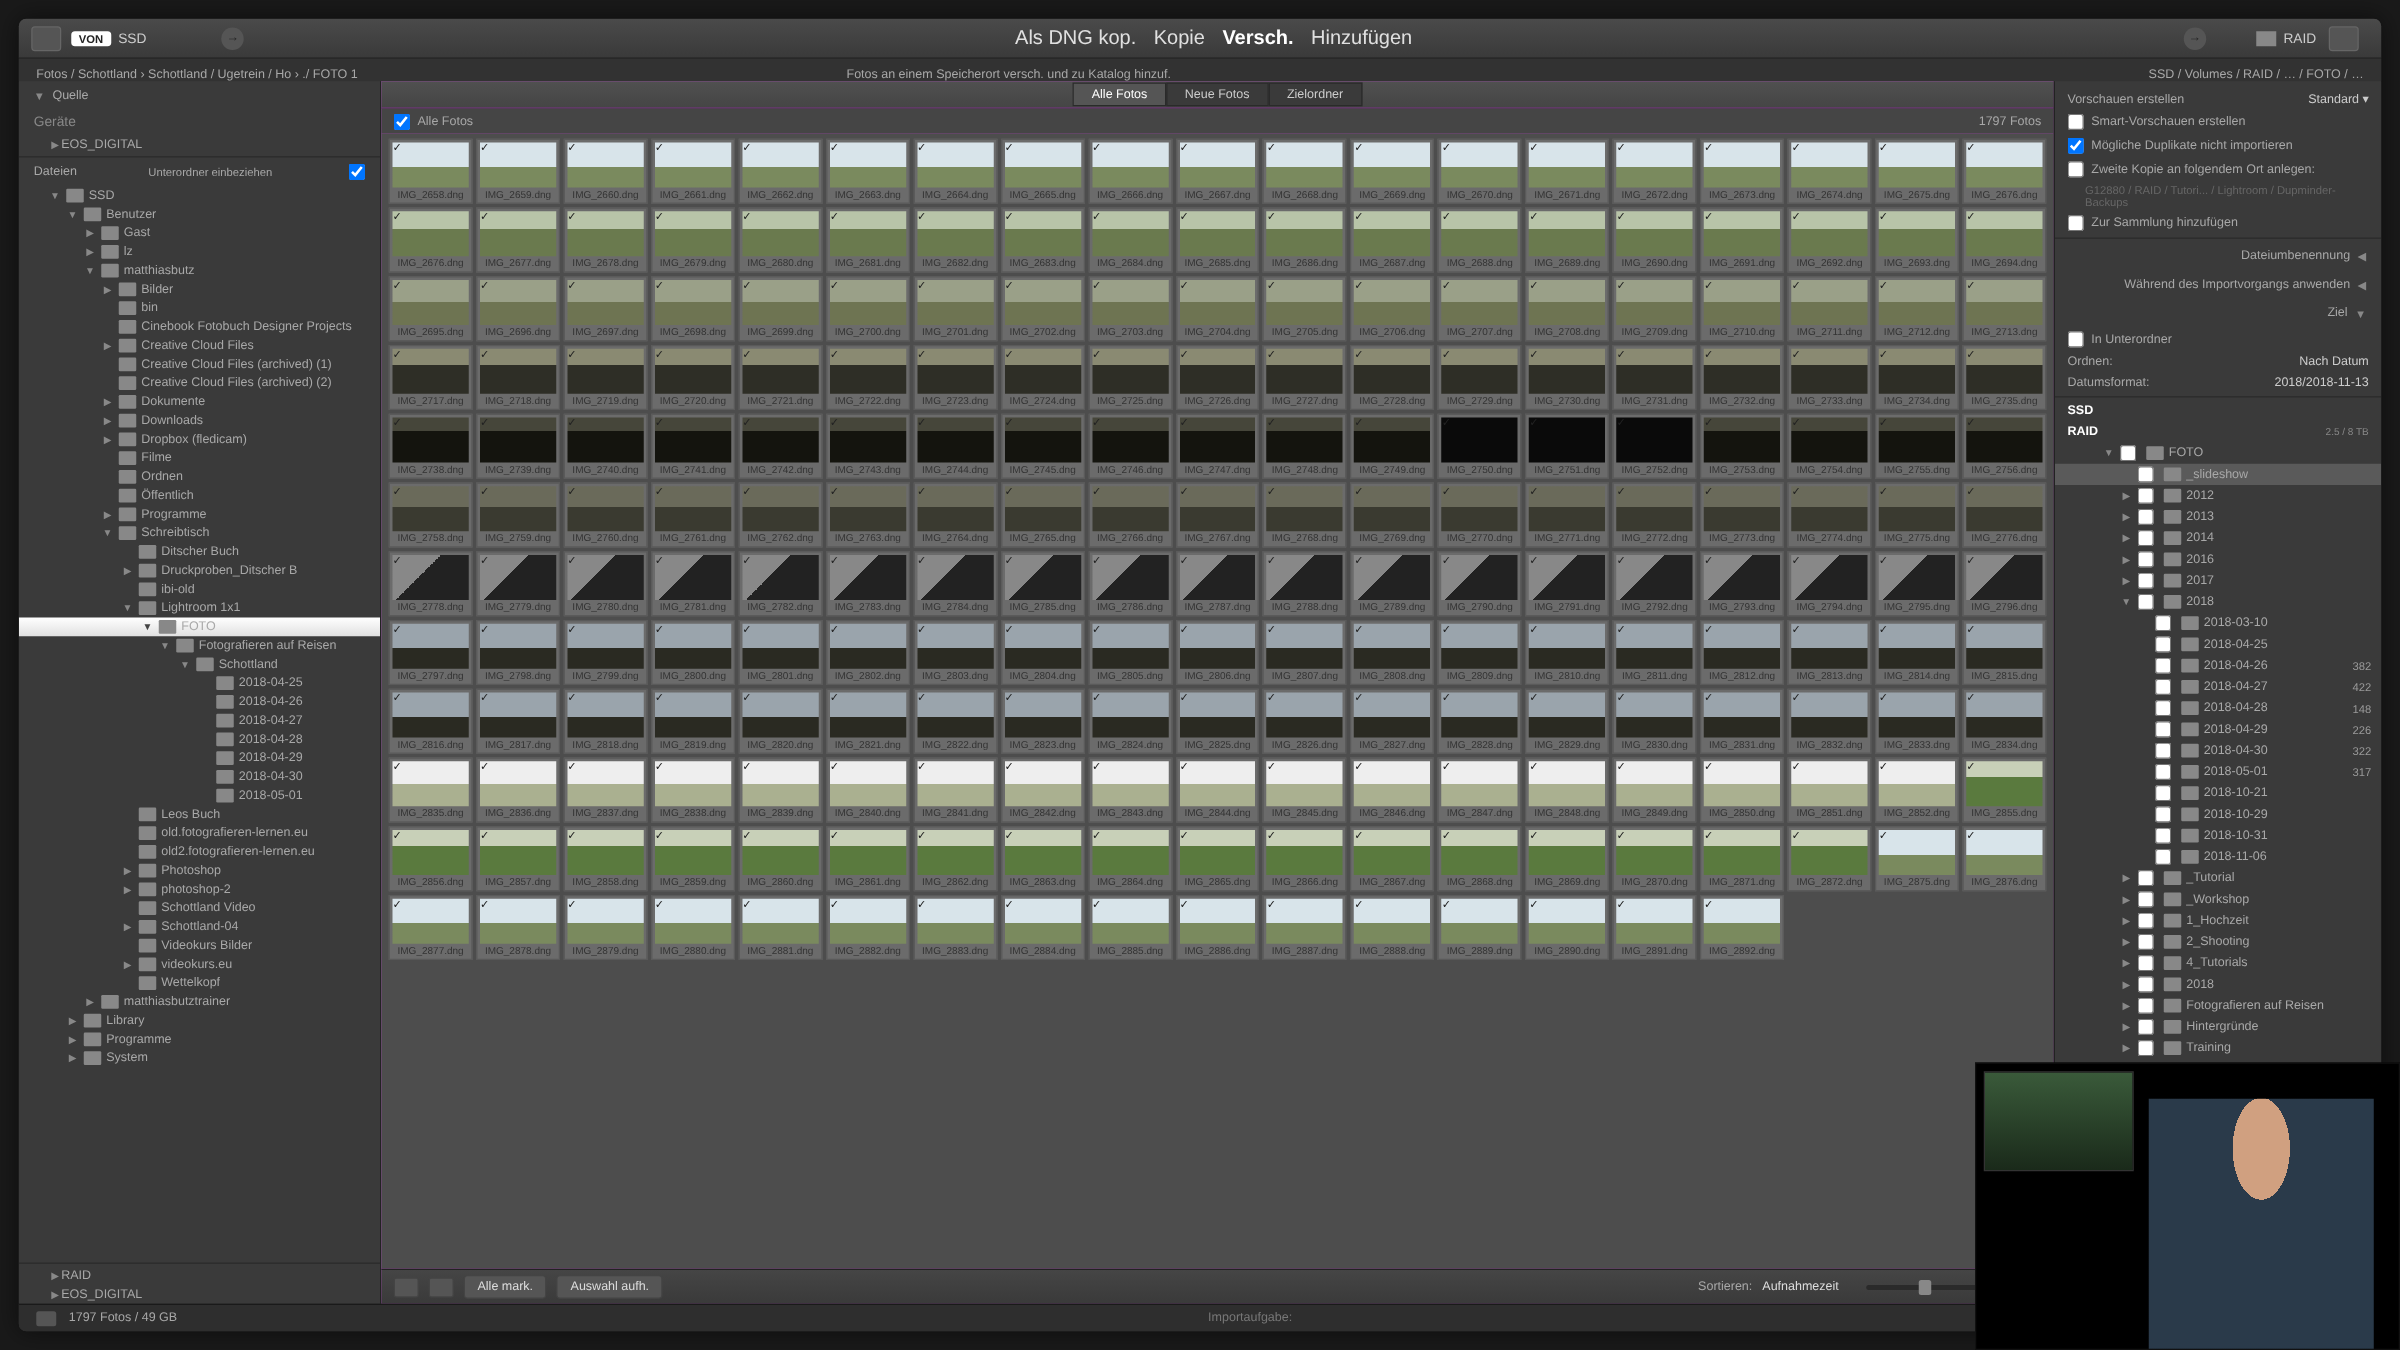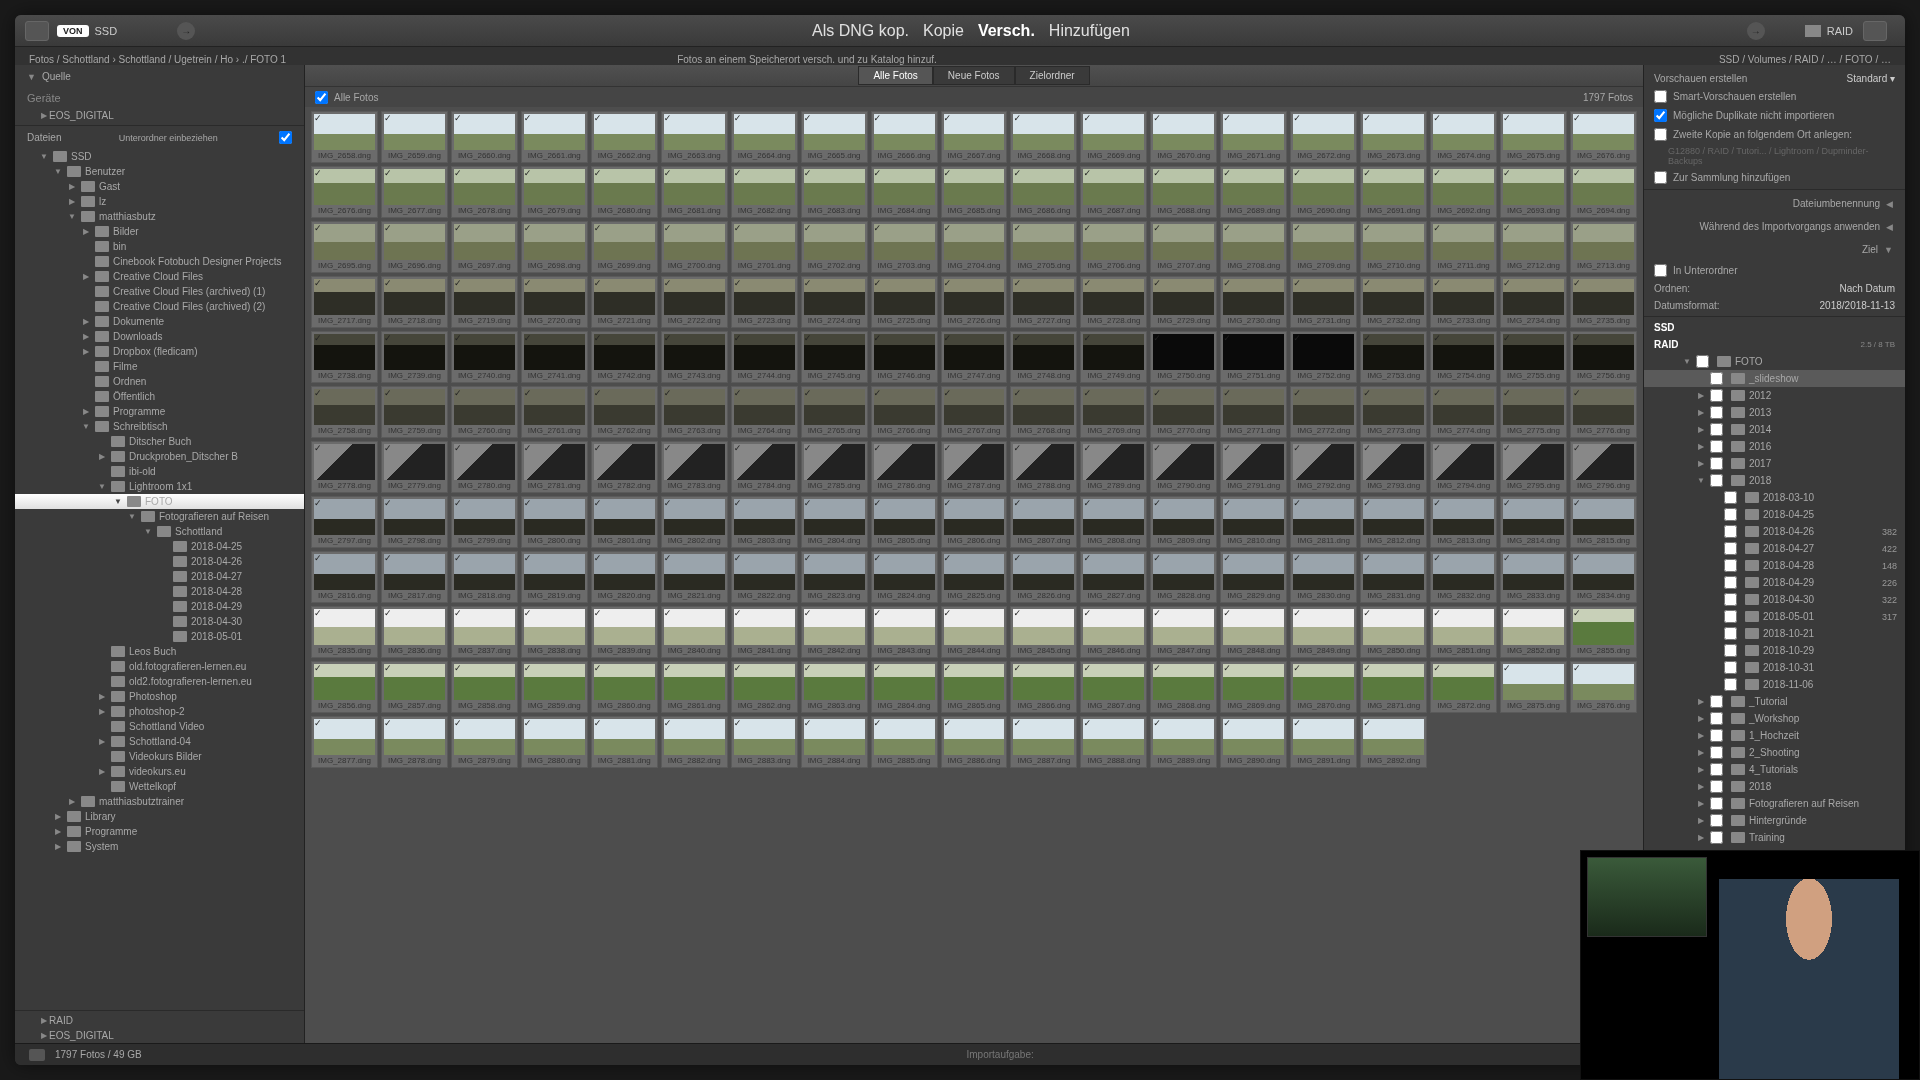--- a/index.html
+++ b/index.html
@@ -1512,20 +1512,32 @@
               <div class="thumb th-sky"></div>
               <div class="cap">IMG_2891.dng</div>
             </div>
             <div class="cell">
               <span class="chkmk">✓</span>
               <div class="thumb th-sky"></div>
               <div class="cap">IMG_2892.dng</div>
             </div>
           </div>
       </div>
+      <div class="bot-tool">
+        <div class="iconbtn"></div>
+        <div class="iconbtn"></div>
+        <div class="btn">Alle mark.</div>
+        <div class="btn">Auswahl aufh.</div>
+        <div class="sp"></div>
+        <span>Sortieren:</span>
+        <span style="color:#ddd">Aufnahmezeit</span>
+        <div style="width:140px;height:4px;background:#2a2a2a;margin-left:14px;border-radius:2px;position:relative">
+            <div style="position:absolute;left:30%;top:-4px;width:10px;height:12px;background:#888;border-radius:2px"></div>
+          </div>
+      </div>
     </div>
 
     <div class="right">
       <div class="r-row" style="padding-top:8px">
         <span class="lab">Vorschauen erstellen</span>
           <span class="val">Standard ▾</span>
       </div>
       <div class="r-row">
         <input type="checkbox" style="">
           <span>Smart-Vorschauen erstellen</span>

